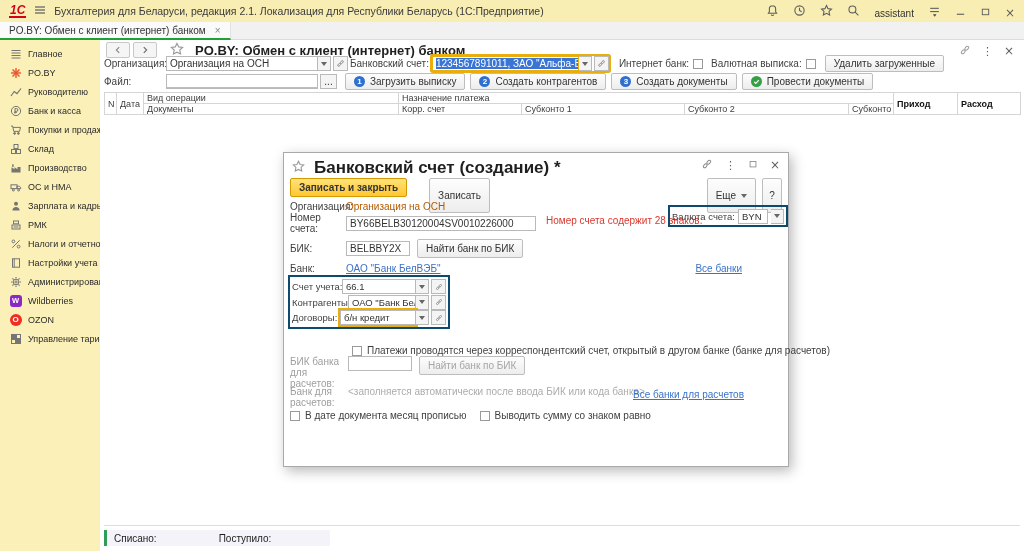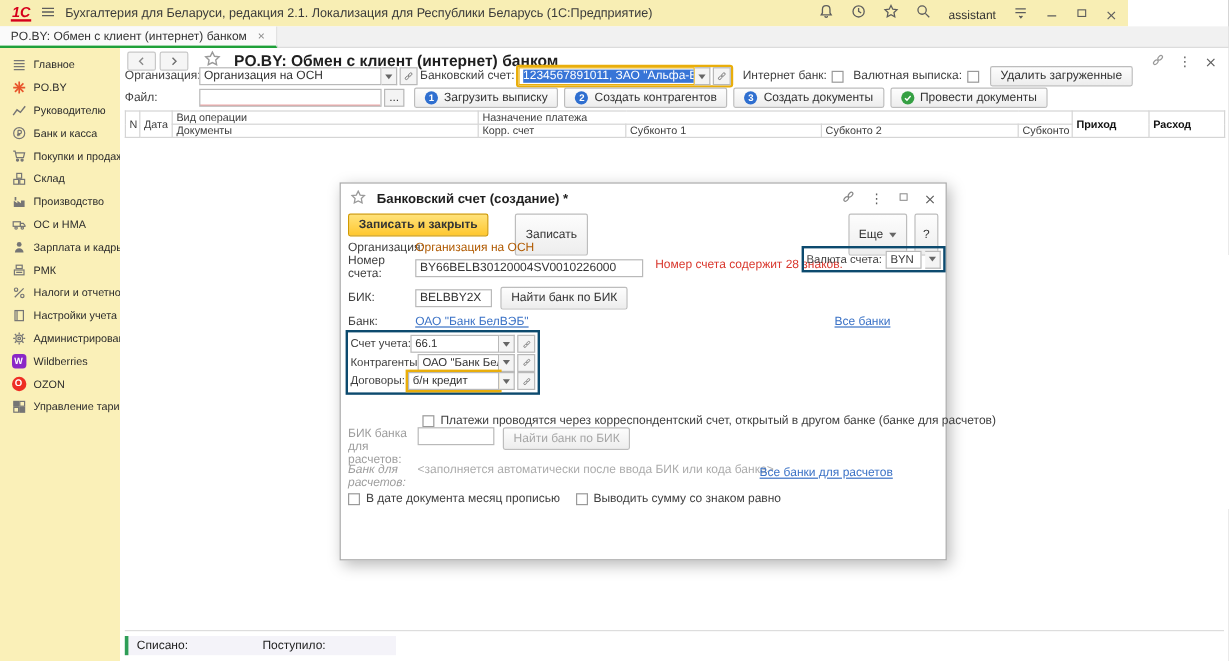--- a/index.html
+++ b/index.html
@@ -1,19 +1,19 @@
 <!DOCTYPE html>
 <html><head>
 <meta charset="utf-8">
 <style>
   html,body{margin:0;padding:0;background:#888;}
   .app{position:relative;width:1024px;height:551px;background:#fff;overflow:hidden;
        font-family:"Liberation Sans","DejaVu Sans",sans-serif;font-size:10px;color:#333;}
   
-  .topbar{position:absolute;top:0;left:0;width:940px;height:22px;background:#F8EEB4;
+  .topbar{position:absolute;top:0;left:0;width:1024px;height:22px;background:#F8EEB4;
           display:flex;align-items:center;gap:8px;padding:0 9px;box-sizing:border-box;}
   .logo1c{color:#D6001C;font-weight:bold;font-style:italic;font-size:12px;line-height:11px;
           border-bottom:2px solid #D6001C;padding:0 1px;flex:none;}
   .apptitle{font-size:10.5px;color:#3a3a3a;white-space:nowrap;}
   .tbspacer{flex:1;}
   .tbicons{display:flex;align-items:flex-end;gap:14px;}
   .tbuser{font-size:10px;color:#333;}
   .glyph{font-family:"DejaVu Sans",sans-serif;color:#5d5d5d;line-height:1;}
   
   .tabbar{position:absolute;top:22px;left:0;width:1024px;height:18px;background:#F1F1F1;
@@ -64,21 +64,21 @@
   .grid th.b{font-weight:bold;color:#111;}
   .gridbody{position:absolute;top:72px;left:4px;width:916px;height:413px;border-bottom:1px solid #DDD;}
   .mfooter{position:absolute;top:490px;left:4px;width:226px;height:16px;background:#F4F3F9;
            border-left:3px solid #2E9E57;display:flex;align-items:center;padding-left:7px;
            box-sizing:border-box;font-size:10px;color:#1d1d1d;}
   .mfooter .f2{margin-left:62px;}
   
   .dialog{position:absolute;left:283px;top:152px;width:506px;height:315px;background:#fff;
           border:1px solid #A9A9A9;box-shadow:3px 4px 12px rgba(0,0,0,.28);box-sizing:border-box;z-index:10;}
   .dtitle{position:absolute;top:5px;left:8px;display:flex;gap:9px;align-items:center;
-          font-size:11px;font-weight:bold;color:#1f1f1f;}
+          font-size:17px;font-weight:bold;color:#1f1f1f;}
   .dicons{position:absolute;top:5px;right:8px;display:flex;gap:12px;align-items:center;}
   .dbtns{position:absolute;top:25px;left:6px;display:flex;gap:22px;}
   .dbtnsR{position:absolute;top:25px;right:6px;display:flex;gap:6px;}
   .btn-d{height:35px;}
   .btn-y{height:19px;background:linear-gradient(#FFE27A,#FFC830);border:1px solid #D29A00;font-weight:bold;}
   .drow{position:absolute;left:6px;display:flex;align-items:center;font-size:10px;}
   .dlabel{width:56px;flex:none;color:#3f3f3f;}
   .glabel{color:#9e9e9e;}
   .redbox{border:2px solid #0c4a6e;box-sizing:border-box;}
   .hint-red{position:absolute;left:262px;top:62px;font-size:10px;color:#D9382E;white-space:nowrap;}
@@ -559,21 +559,21 @@
       <span class="lab">Платежи проводятся через корреспондентский счет, открытый в другом банке (банке для расчетов)</span>
     </div>
 
     <div class="drow" style="top:203px;align-items:flex-start;">
       <span class="glabel" style="width:58px;flex:none;line-height:11px;">БИК банка для расчетов:</span>
       <span class="fld" style="width:64px;"></span>
       <span class="btn dis" style="margin-left:7px;height:19px;">Найти банк по БИК</span>
     </div>
 
     <div class="drow" style="top:233px;align-items:flex-start;">
-      <span class="glabel" style="width:58px;flex:none;line-height:11px;font-style:italic;">Банк для расчетов:</span>
+      <span class="glabel" style="width:58px;flex:none;line-height:11px;">Банк для расчетов:</span>
       <span class="placeh">&lt;заполняется автоматически после ввода БИК или кода банка&gt;</span>
     </div>
     <span class="link" style="position:absolute;right:44px;top:236px;">Все банки для расчетов</span>
 
     <div class="drow" style="top:257px;gap:5px;">
       <span class="cb"></span>
       <span class="lab">В дате документа месяц прописью</span>
       <span class="cb" style="margin-left:8px;"></span>
       <span class="lab">Выводить сумму со знаком равно</span>
     </div>

